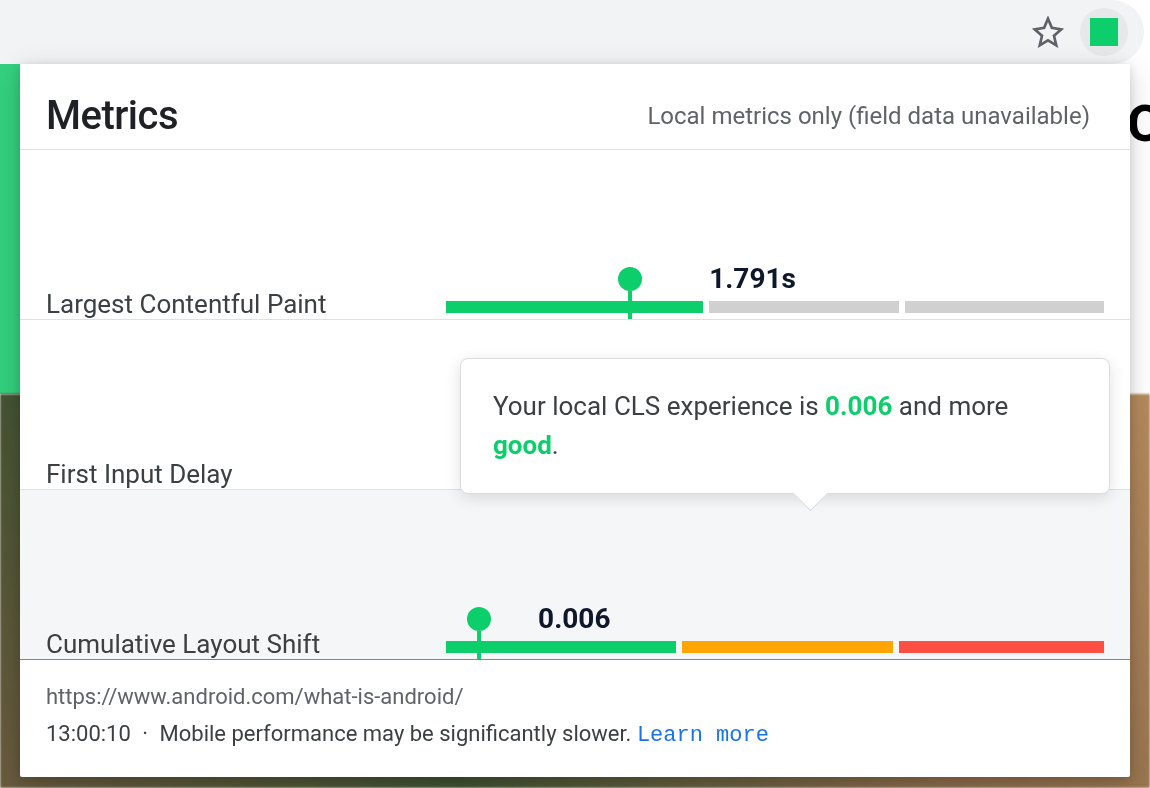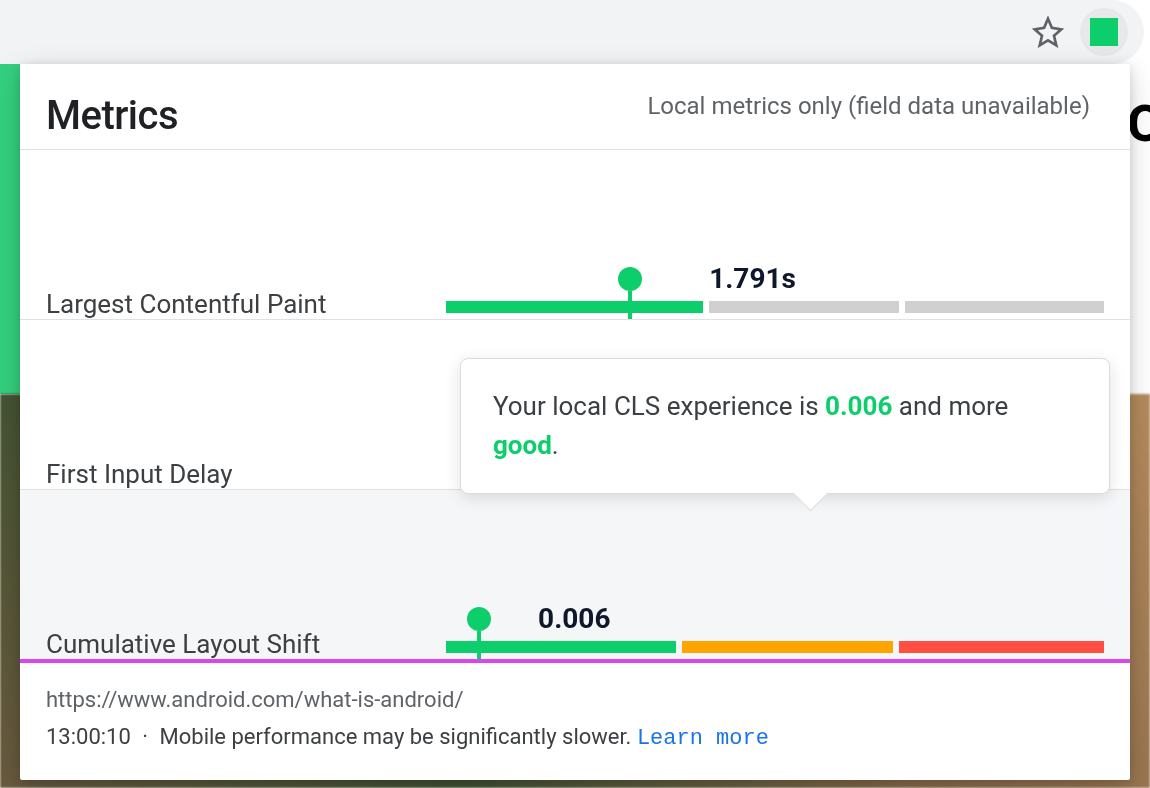--- a/index.html
+++ b/index.html
@@ -85,20 +85,21 @@
       right: 20px;
       background: #fff;
       box-shadow: 0 2px 10px rgba(0,0,0,0.12), 0 8px 28px rgba(0,0,0,0.18);
       border-radius: 2px;
       z-index: 10;
     }
 
     .popup-header {
       display: flex;
       justify-content: space-between;
+      align-items: center;
       padding: 28px 40px 10px 26px;
     }
     .popup-title {
       font-size: 40px;
       font-weight: 500;
       color: #202124;
       letter-spacing: -0.5px;
     }
     .popup-subtitle {
       font-size: 24px;
@@ -193,21 +194,21 @@
       background: #fff;
       border-right: 1px solid #dadce0;
       border-bottom: 1px solid #dadce0;
       transform: rotate(45deg);
     }
     .tooltip b { font-weight: 400; }
     .tooltip .good { color: #0cce6b; font-weight: 700; }
 
     
     .popup-footer {
-      border-top: 4px solid #d946ef;
+      border-top: 1px solid #d946ef;
       padding: 18px 26px 22px;
       font-size: 22px;
       color: #5f6368;
       line-height: 1.7;
     }
     .footer-line2 { color: #3c4043; }
     .learn-more { color: #1a73e8; cursor: pointer; font-family: Liberation Mono, monospace; }
     .dot-sep { padding: 0 6px; }
   </style>
 </head>

